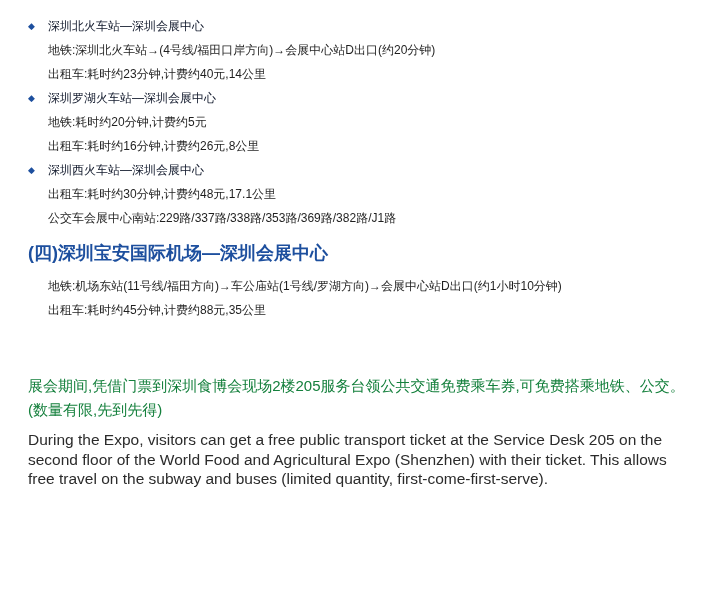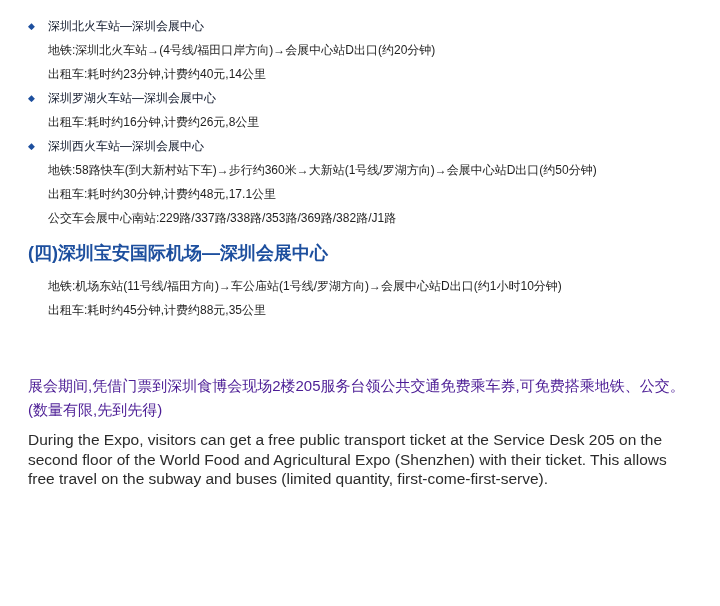--- a/index.html
+++ b/index.html
@@ -44,21 +44,21 @@
     margin: 10px 0 8px 0;
     font-size: 18px;
     font-weight: bold;
     line-height: 26px;
     color: #1d4f9e;
   }
   .notice-cn {
     margin: 52px 0 0 0;
     font-size: 15px;
     line-height: 24px;
-    color: #4c1d95;
+    color: #15803d;
   }
   .notice-en {
     margin: 8px 0 0 0;
     width: 668px;
     font-size: 15.5px;
     line-height: 19.5px;
     color: #2b2b2b;
   }
 </style>
 </head>
@@ -73,29 +73,29 @@
     </div>
     <p class="route-line">地铁:深圳北火车站→(4号线/福田口岸方向)→会展中心站D出口(约20分钟)</p>
     <p class="route-line">出租车:耗时约23分钟,计费约40元,14公里</p>
   </div>
 
   <div class="route">
     <div class="route-title-row">
       <span class="bullet">◆</span>
       <span class="route-title">深圳罗湖火车站—深圳会展中心</span>
     </div>
+    <p class="route-line">地铁:耗时约20分钟,计费约5元</p>
     <p class="route-line">出租车:耗时约16分钟,计费约26元,8公里</p>
   </div>
 
   <div class="route">
     <div class="route-title-row">
       <span class="bullet">◆</span>
       <span class="route-title">深圳西火车站—深圳会展中心</span>
     </div>
-    <p class="route-line">地铁:58路快车(到大新村站下车)→步行约360米→大新站(1号线/罗湖方向)→会展中心站D出口(约50分钟)</p>
     <p class="route-line">出租车:耗时约30分钟,计费约48元,17.1公里</p>
     <p class="route-line">公交车会展中心南站:229路/337路/338路/353路/369路/382路/J1路</p>
   </div>
 
   <h2 class="section-heading">(四)深圳宝安国际机场—深圳会展中心</h2>
 
   <div class="route">
     <p class="route-line">地铁:机场东站(11号线/福田方向)→车公庙站(1号线/罗湖方向)→会展中心站D出口(约1小时10分钟)</p>
     <p class="route-line">出租车:耗时约45分钟,计费约88元,35公里</p>
   </div>

